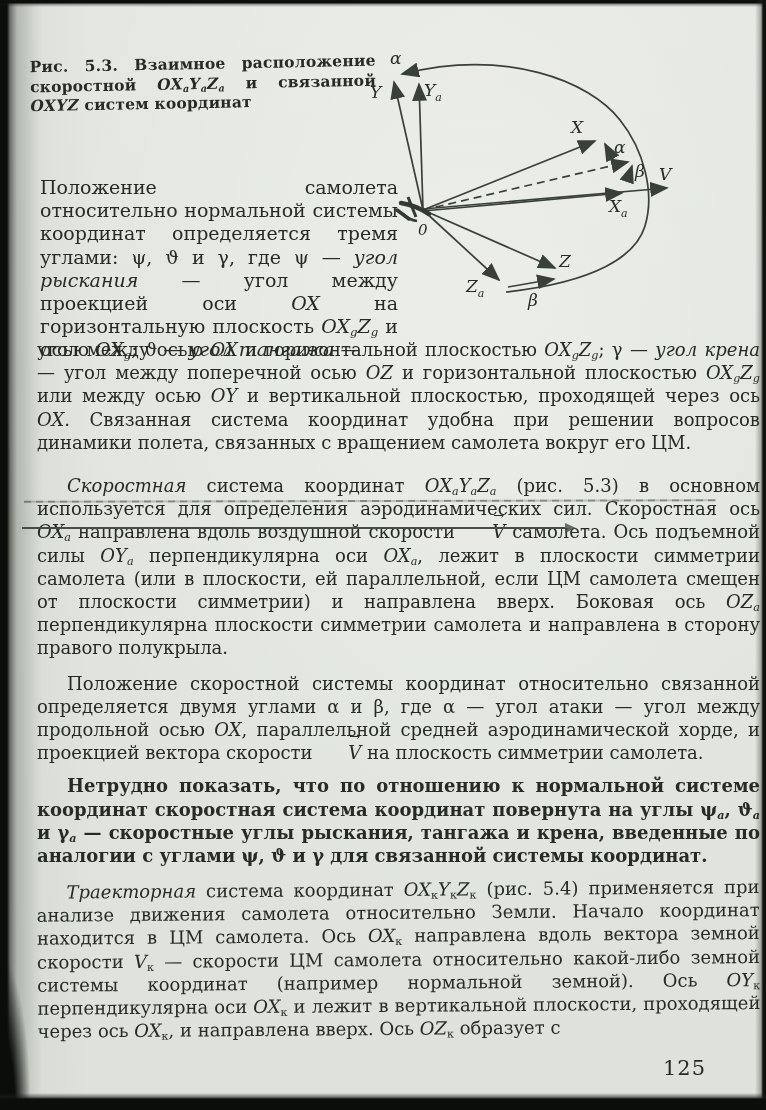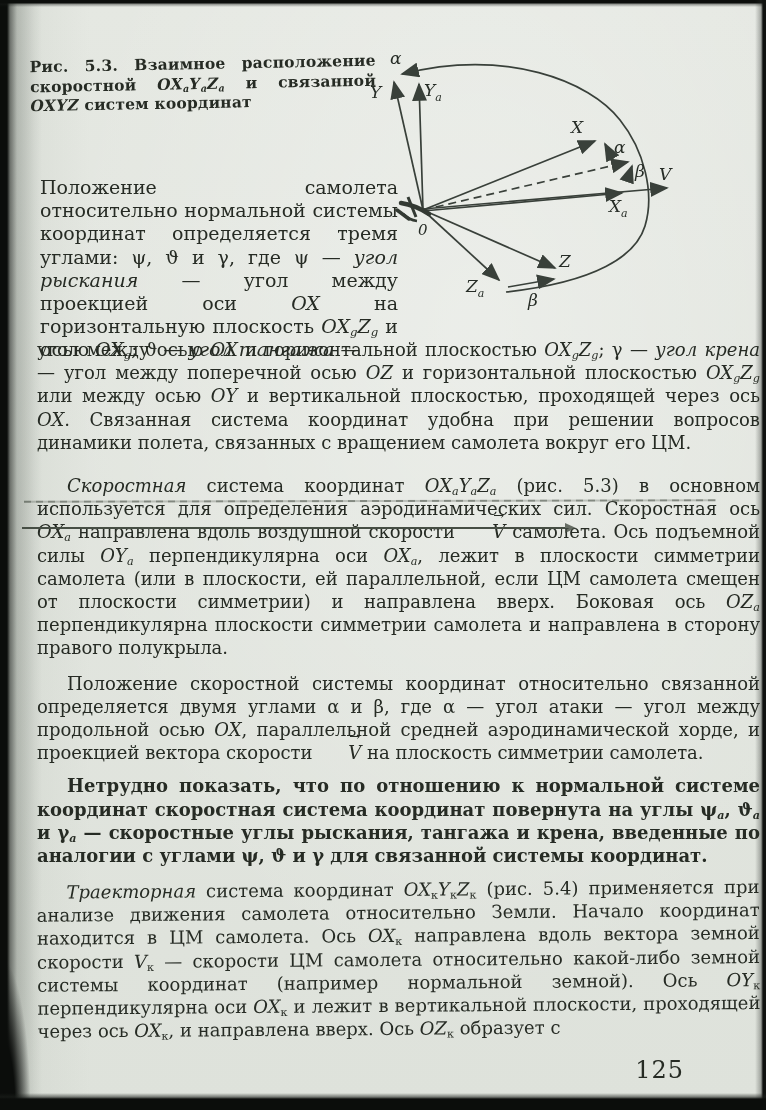--- a/index.html
+++ b/index.html
@@ -43,21 +43,21 @@
   .vec-arrow{position:absolute; left:50%; transform:translateX(-50%); top:-0.78em; font-size:0.72em; line-height:1;}
 
   .underline{position:absolute; pointer-events:none;}
   .u1{left:24px; top:500px; width:692px; height:2px;
       background:repeating-linear-gradient(90deg, rgba(70,78,68,0.62) 0 7px, rgba(70,78,68,0.28) 7px 12px);
       transform:rotate(-0.12deg);}
   .u2{left:22px; top:527px; width:543px; height:2px; background:var(--pencil);}
   .u-arrow{position:absolute; right:-11px; top:-4px; width:0; height:0;
       border-left:11px solid rgba(70,78,68,0.8); border-top:5px solid transparent; border-bottom:5px solid transparent;}
 
-  .pageno{position:absolute; right:82px; top:1056px; font-size:24px; letter-spacing:1px;}
+  .pageno{position:absolute; right:60px; top:1056px; font-size:21px; letter-spacing:1px;}
 </style>
 </head>
 <body>
 
 <div class="page">
   <div class="edge edge-left"></div>
   <div class="edge edge-top"></div>
   <div class="edge edge-right"></div>
   <div class="edge edge-bl"></div>
   <div class="edge edge-bottom"></div>

